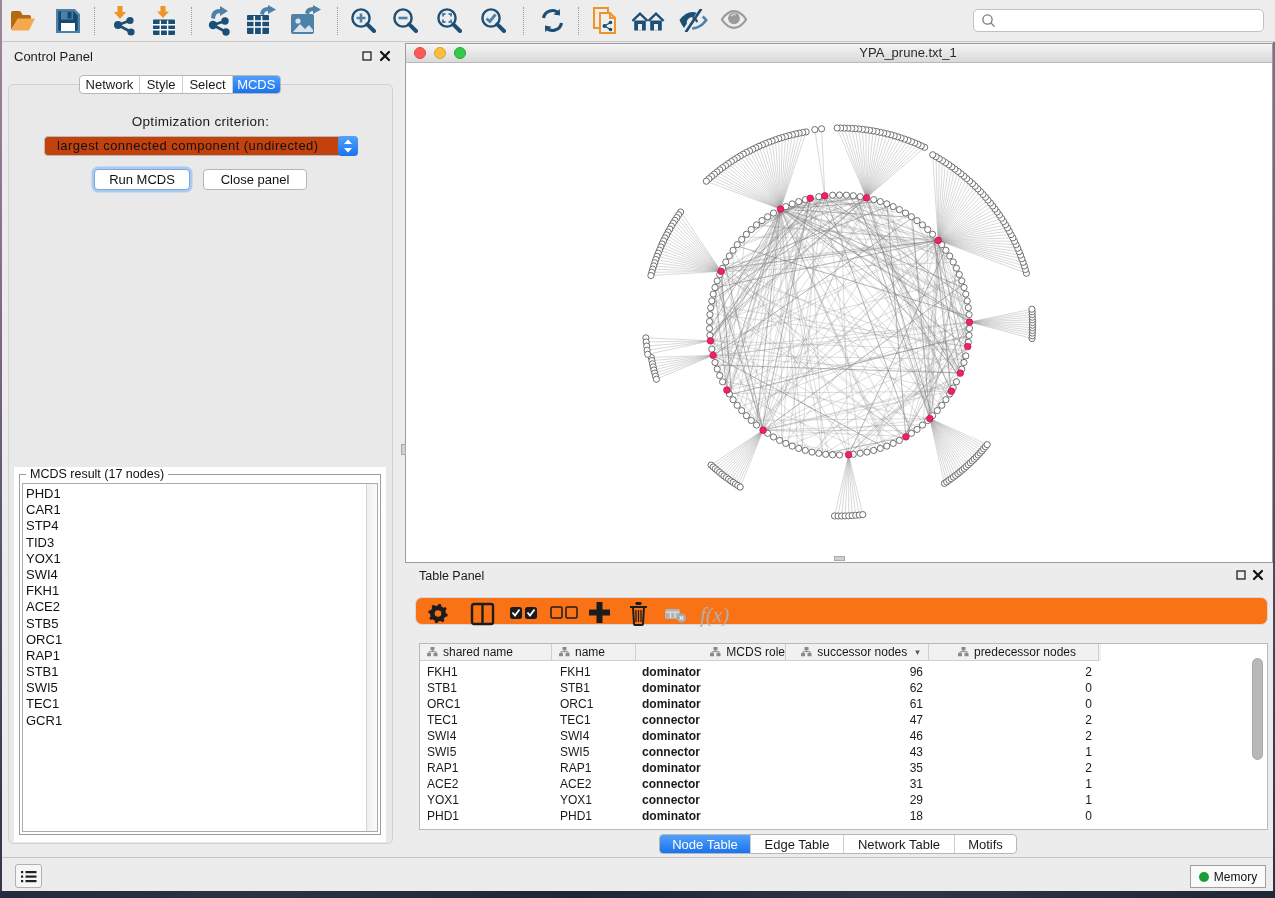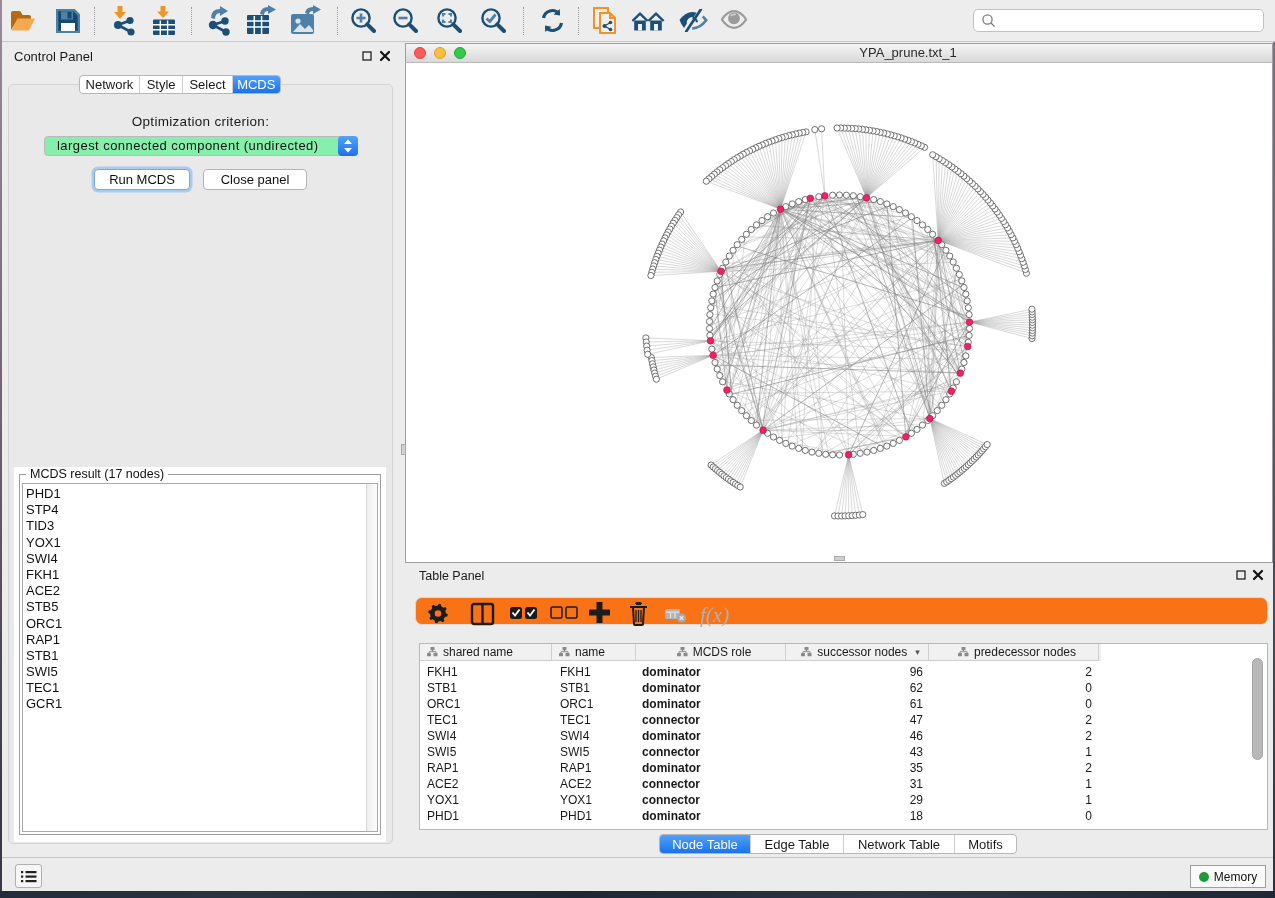--- a/index.html
+++ b/index.html
@@ -14,21 +14,21 @@
 #wall { left:0; top:891px; width:1275px; height:7px; background:linear-gradient(90deg,#222c3c,#2b3443 20%,#1d2736 45%,#2e3547 70%,#1f2837); }
 
 #cp-title { left:14px; top:49px; font-size:13px; color:#1a1a1a; }
 .winbtn { position:absolute; top:51px; font-size:11px; color:#111; }
 #cp-box { left:8px; top:84px; width:385px; height:760px; background:#e9e9e9; border:1px solid #d2d2d2; border-radius:5px; }
 #tabs { left:79px; top:75px; width:202px; height:19px; background:#fff; border:1px solid #b7b7b7; border-radius:4px; display:flex; font-size:13px; color:#1a1a1a; }
 #tabs div { border-right:1px solid #cfcfcf; display:flex; align-items:center; justify-content:center; }
 #tabs div:last-child { border-right:none; }
 #tab-mcds { background:linear-gradient(#51a0fb,#1a73ee); color:#fff; border-radius:0 3px 3px 0; }
 #optlab { left:0px; top:114px; width:401px; text-align:center; font-size:13.5px; letter-spacing:0.3px; color:#1a1a1a; }
-#combo { left:44px; top:136px; width:314px; height:20px; background:#86efac; border:1px solid #b9b9b9; border-radius:4px; font-size:13px; letter-spacing:0.45px; color:#111; line-height:18px; padding-left:12px; }
+#combo { left:44px; top:136px; width:314px; height:20px; background:#c2410c; border:1px solid #b9b9b9; border-radius:4px; font-size:13px; letter-spacing:0.45px; color:#111; line-height:18px; padding-left:12px; }
 #combo-btn { left:338px; top:136px; width:20px; height:20px; border-radius:4px; background:linear-gradient(#54a2fc,#1a72ee); }
 .btn { position:absolute; height:21px; background:#fff; border:1px solid #b5b5b5; border-radius:4px; font-size:13px; color:#111; text-align:center; line-height:19px; }
 #run { left:94px; top:169px; width:96px; box-shadow:0 0 0 2.5px #a8cbf0; border-color:#7aa8d8; }
 #close { left:203px; top:169px; width:104px; }
 #mcds-white { left:14px; top:467px; width:372px; height:375px; background:#fff; }
 #mcds-border { left:19px; top:474px; width:362px; height:361px; border:1px solid #9d9d9d; }
 #mcds-leg { left:26px; top:467px; background:#fff; padding:0 4px; font-size:12.5px; color:#111; }
 #mcds-list { left:22px; top:483px; width:356px; height:349px; background:#fff; border:1px solid #aaa; font-size:13px; color:#111; padding:2px 0 0 3px; }
 .li { height:16.2px; line-height:16px; }
 #mcds-sb { left:366px; top:484px; width:11px; height:347px; background:linear-gradient(90deg,#efefef,#fbfbfb); border-left:1px solid #d5d5d5; }
@@ -198,20 +198,21 @@
 <div class="abs" id="combo-btn"><svg width="20" height="20" viewBox="0 0 20 20">
       <path d="M6 8 L10 3.5 L14 8 Z M6 12 L10 16.5 L14 12 Z" fill="#fff"></path>
     </svg></div>
 <div class="btn" id="run">Run MCDS</div>
 <div class="btn" id="close">Close panel</div>
 <div class="abs" id="mcds-white"></div>
 <div class="abs" id="mcds-border"></div>
 <div class="abs" id="mcds-leg">MCDS result (17 nodes)</div>
 <div class="abs" id="mcds-list">
     <div class="li">PHD1</div>
+    <div class="li">CAR1</div>
     <div class="li">STP4</div>
     <div class="li">TID3</div>
     <div class="li">YOX1</div>
     <div class="li">SWI4</div>
     <div class="li">FKH1</div>
     <div class="li">ACE2</div>
     <div class="li">STB5</div>
     <div class="li">ORC1</div>
     <div class="li">RAP1</div>
     <div class="li">STB1</div>
@@ -612,21 +613,21 @@
         </g>
       </svg>shared name</div>
   <div class="h" style="width:84px"><svg width="11" height="10" viewBox="0 0 11 10" style="margin-right:5px;flex:0 0 auto">
         <g fill="#8a8a8a">
           <rect x="3.5" y="0" width="4" height="3.2" rx="0.5"></rect>
           <rect x="0" y="6" width="4" height="3.2" rx="0.5"></rect>
           <rect x="6.5" y="6" width="4" height="3.2" rx="0.5"></rect>
           <path d="M5.5 3 V4.7 M2 6 V4.7 H9 V6" stroke="#8a8a8a" fill="none"></path>
         </g>
       </svg>name</div>
-  <div class="h" style="width:150px;justify-content:center"><svg width="11" height="10" viewBox="0 0 11 10" style="margin-right:5px;flex:0 0 auto">
+  <div class="h" style="width:150px;justify-content:flex-end"><svg width="11" height="10" viewBox="0 0 11 10" style="margin-right:5px;flex:0 0 auto">
         <g fill="#8a8a8a">
           <rect x="3.5" y="0" width="4" height="3.2" rx="0.5"></rect>
           <rect x="0" y="6" width="4" height="3.2" rx="0.5"></rect>
           <rect x="6.5" y="6" width="4" height="3.2" rx="0.5"></rect>
           <path d="M5.5 3 V4.7 M2 6 V4.7 H9 V6" stroke="#8a8a8a" fill="none"></path>
         </g>
       </svg>MCDS role</div>
   <div class="h" style="width:143px;justify-content:center"><svg width="11" height="10" viewBox="0 0 11 10" style="margin-right:5px;flex:0 0 auto">
         <g fill="#8a8a8a">
           <rect x="3.5" y="0" width="4" height="3.2" rx="0.5"></rect>

